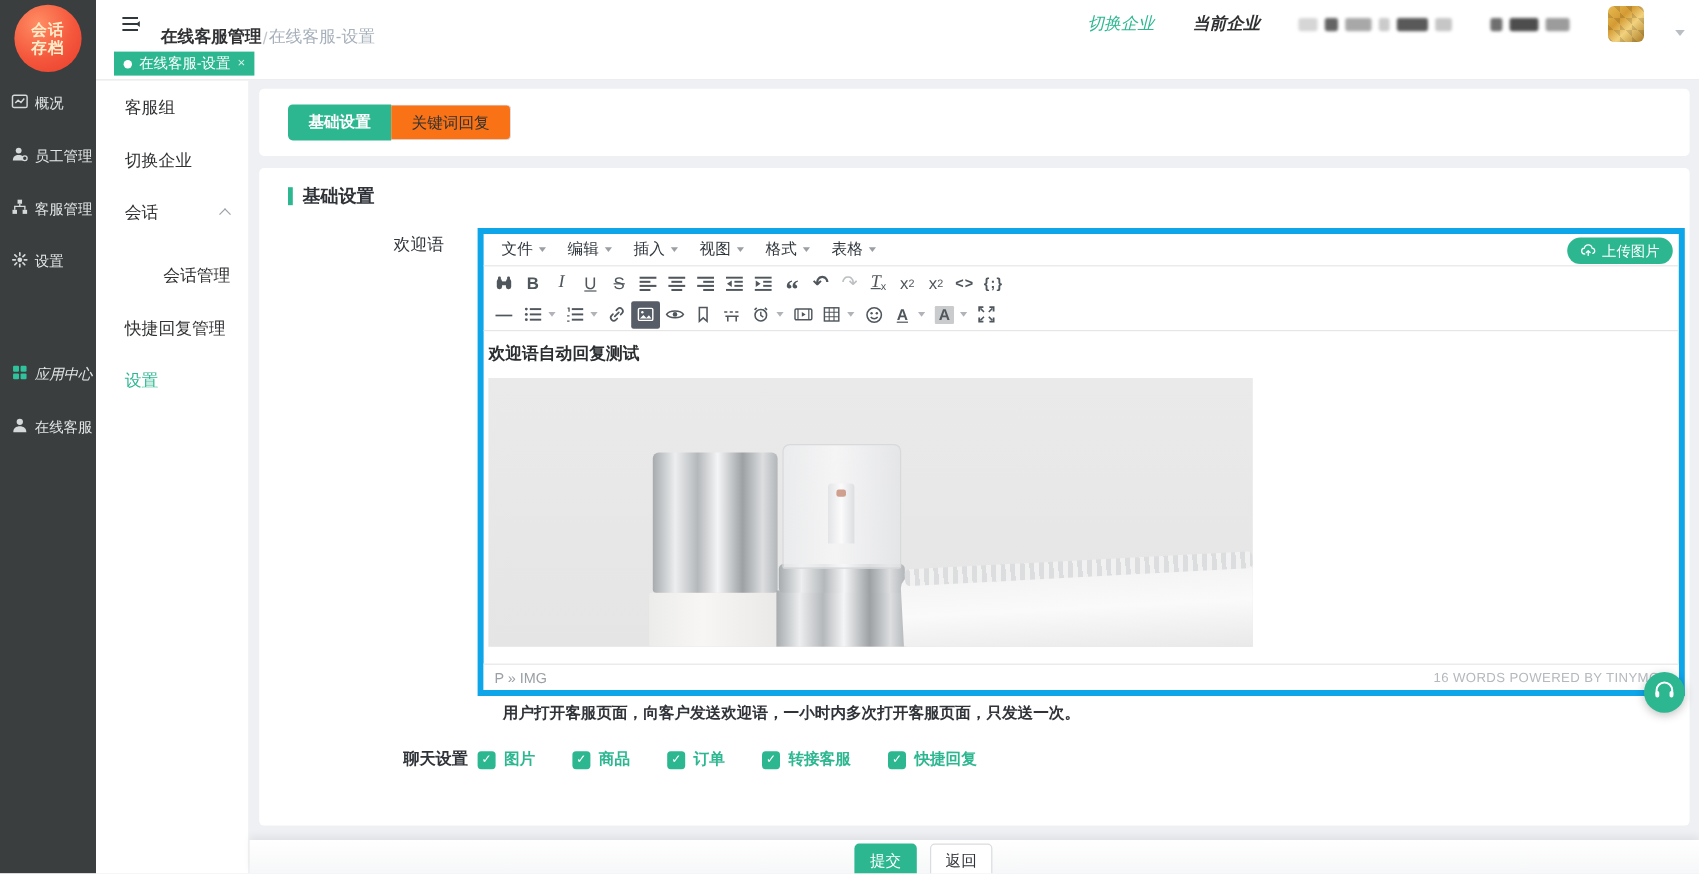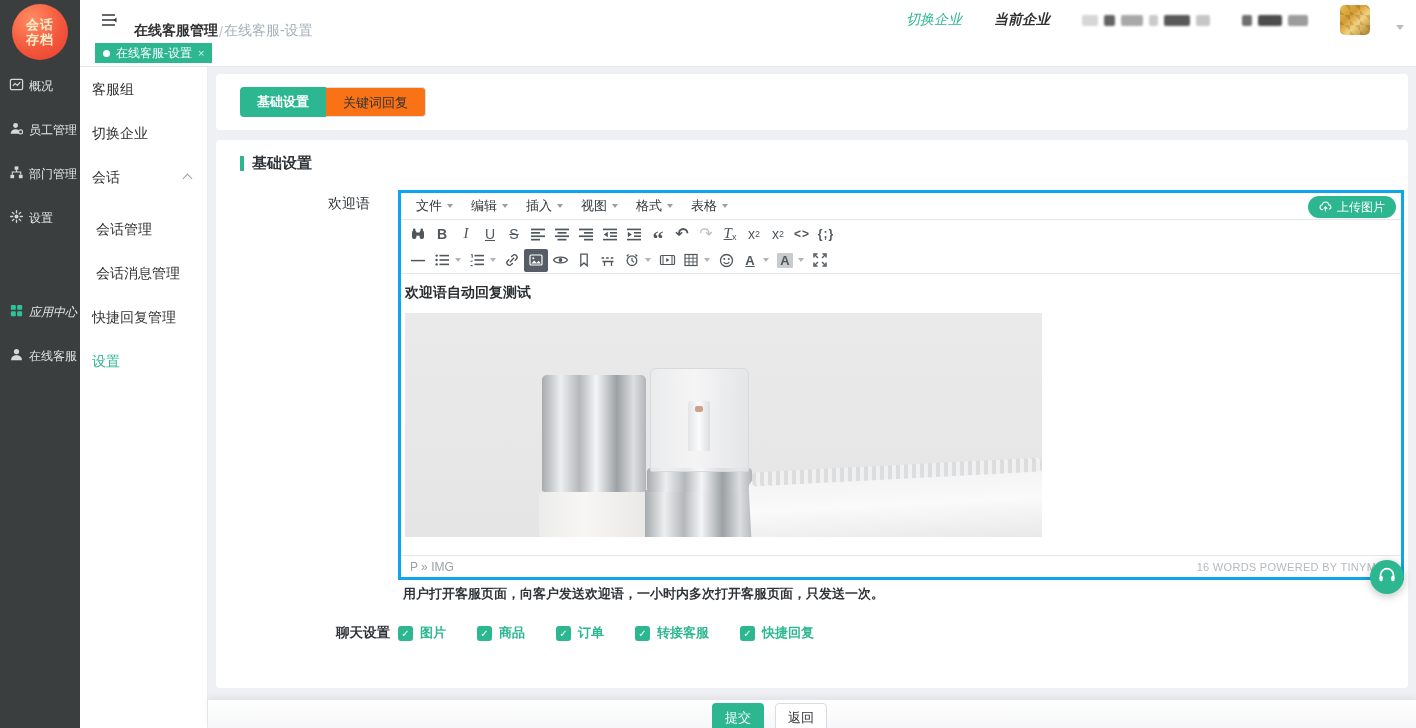--- a/index.html
+++ b/index.html
@@ -43,23 +43,23 @@
   .tagbar { position:absolute; left:80px; top:40px; width:1336px; height:27px; background:#fff;
     border-bottom:1px solid #e6e9ec; z-index:9; }
   .tag { position:absolute; left:15px; top:3px; height:20px; display:inline-flex; align-items:center;
     gap:6px; background:#2cb790; color:#fff; font-size:12px; padding:0 8px; cursor:pointer; }
   .tag-dot { width:7px; height:7px; border-radius:50%; background:#fff; }
   .tag-close { font-size:11px; color:#d9f2ea; }
 
   
   .submenu { position:absolute; left:80px; top:67px; width:128px; height:661px; background:#fff;
     border-right:1px solid #ececee; z-index:8; }
-  .sm-item { position:relative; height:44px; line-height:44px; padding-left:12px; font-size:14px;
+  .sm-item { position:relative; height:44px; line-height:44px; padding-left:24px; font-size:14px;
     color:#303133; cursor:pointer; white-space:nowrap; }
-  .sm-item.child { padding-left:16px; }
+  .sm-item.child { padding-left:56px; }
   .sm-item.first-child-item { margin-top:8px; }
   .sm-item.active { color:#2cb790; }
   .chevron-up { position:absolute; right:16px; top:20px; width:7px; height:7px;
     border-left:1.5px solid #9aa0a6; border-top:1.5px solid #9aa0a6; transform:rotate(45deg); }
 
   
   .card-tabs { position:absolute; left:216px; top:74px; width:1192px; height:56px; background:#fff; border-radius:4px; }
   .tabgroup { position:absolute; left:24px; top:13px; display:flex; height:30px; }
   .tab { height:30px; line-height:30px; padding:0 17px; font-size:13px; cursor:pointer; }
   .tab.active { background:#2cb790; color:#fff; font-weight:bold; border-radius:4px 0 0 4px; }
@@ -68,21 +68,21 @@
   .card-main { position:absolute; left:216px; top:140px; width:1192px; height:548px; background:#fff; border-radius:4px; }
   .section-head { position:absolute; left:24px; top:14px; display:flex; align-items:center; gap:8px; }
   .section-bar { width:4px; height:15px; background:#2cb790; }
   .section-title { font-size:15px; font-weight:bold; color:#2f3338; }
 
   .welcome-label { position:absolute; left:112px; top:55px; width:60px; text-align:left;
     font-size:14px; color:#32373c; }
 
   
   .editor { position:absolute; left:182px; top:50px; width:1006px; height:390px;
-    border:3px solid #0ea5e9; background:#fff; }
+    border:5px solid #0ea5e9; background:#fff; }
   .menubar { height:27px; border-bottom:1px solid #e6e6e6; display:flex; align-items:center; padding-left:6px; }
   .menu-item { display:flex; align-items:center; gap:5px; padding:0 9px; font-size:13px; color:#30373d; cursor:pointer; height:100%; }
   .caret-d { width:0; height:0; border-left:3.5px solid transparent; border-right:3.5px solid transparent; border-top:4px solid #9b9fa3; }
   .upload-btn { position:absolute; right:5px; top:3px; height:22px; display:inline-flex; align-items:center; gap:5px;
     background:#2cb790; color:#fff; font-size:12px; padding:0 11px; border-radius:11px; cursor:pointer; z-index:5; }
 
   .toolbar { height:27px; display:flex; align-items:center; padding-left:5px; }
   .toolbar.second { border-bottom:1px solid #e6e6e6; }
   .tbi { min-width:24px; height:23px; display:flex; align-items:center; justify-content:center;
     color:#4f565c; font-size:14px; cursor:pointer; border-radius:2px; position:relative; }
@@ -126,21 +126,21 @@
   .tube { position:absolute; left:345px; top:158px; width:295px; height:75px; transform:rotate(-3deg);
     background:linear-gradient(180deg,#f3f3f4 0%, #fafafa 45%, #e8e8e9 100%); border-radius:10px 14px 10px 14px; }
   .tube-rib { position:absolute; left:347px; top:152px; width:290px; height:14px; transform:rotate(-3deg);
     background:repeating-linear-gradient(90deg,#dcdddf 0 4px, #f1f1f2 4px 8px); border-radius:4px; }
 
   .statusbar { position:absolute; left:0; bottom:0; width:100%; height:22px; border-top:1px solid #e6e6e6;
     display:flex; justify-content:space-between; align-items:center; padding:0 9px; background:#fff; }
   .status-path { font-size:12px; color:#9aa0a5; }
   .status-words { font-size:11px; color:#b4b9bd; letter-spacing:.3px; }
 
-  .hint { position:absolute; left:187px; top:445px; font-size:13px; font-weight:600; color:#303338; }
+  .hint { position:absolute; left:203px; top:445px; font-size:13px; font-weight:600; color:#303338; }
 
   .chat-row { position:absolute; left:0; top:482px; width:100%; height:22px; display:flex; align-items:center; }
   .chat-label { position:absolute; left:112px; width:62px; text-align:right; font-size:13.5px; font-weight:bold; color:#303338; }
   .chat-opts { position:absolute; left:182px; display:flex; align-items:center; }
   .chat-opt { display:flex; align-items:center; margin-right:31px; cursor:pointer; }
   .cbox { width:15px; height:15px; border-radius:3px; background:#2cb790; color:#fff; font-size:10px; font-weight:bold;
     display:flex; align-items:center; justify-content:center; }
   .copt-label { margin-left:7px; font-size:13px; font-weight:700; color:#2cb790; }
 
   
@@ -181,21 +181,21 @@
             </svg></span>
         <span>员工管理</span>
       </div>
       <div class="side-item">
         <span><svg width="15" height="15" viewBox="0 0 16 16">
               <rect x="6" y="1.5" width="4" height="3.6" fill="#d5d9d9"></rect>
               <rect x="1.5" y="10.5" width="4" height="3.6" fill="#d5d9d9"></rect>
               <rect x="10.5" y="10.5" width="4" height="3.6" fill="#d5d9d9"></rect>
               <path d="M8 5.1v2.4M3.5 10.5V7.5h9v3" fill="none" stroke="#d5d9d9" stroke-width="1.2"></path>
             </svg></span>
-        <span>部门管理</span>
+        <span>客服管理</span>
       </div>
       <div class="side-item">
         <span><svg width="15" height="15" viewBox="0 0 16 16">
               <circle cx="8" cy="8" r="2.1" fill="#d5d9d9"></circle>
               <path d="M8 1.8v2.2M8 12v2.2M1.8 8H4M12 8h2.2M3.6 3.6l1.6 1.6M10.8 10.8l1.6 1.6M12.4 3.6l-1.6 1.6M5.2 10.8l-1.6 1.6" stroke="#d5d9d9" stroke-width="1.5" stroke-linecap="round"></path>
             </svg></span>
         <span>设置</span>
       </div>
       <div class="side-item gap-before">
         <span><svg width="15" height="15" viewBox="0 0 16 16">
@@ -263,23 +263,20 @@
     </div>
     <div class="sm-item">
       <span>切换企业</span>
     </div>
     <div class="sm-item">
       <span>会话</span>
       <span class="chevron-up"></span>
     </div>
     <div class="sm-item child first-child-item">
       <span>会话管理</span>
-    </div>
-    <div class="sm-item child">
-      <span>会话消息管理</span>
     </div>
     <div class="sm-item">
       <span>快捷回复管理</span>
     </div>
     <div class="sm-item active">
       <span>设置</span>
     </div>
   </div>
 
   <div class="card-tabs">

